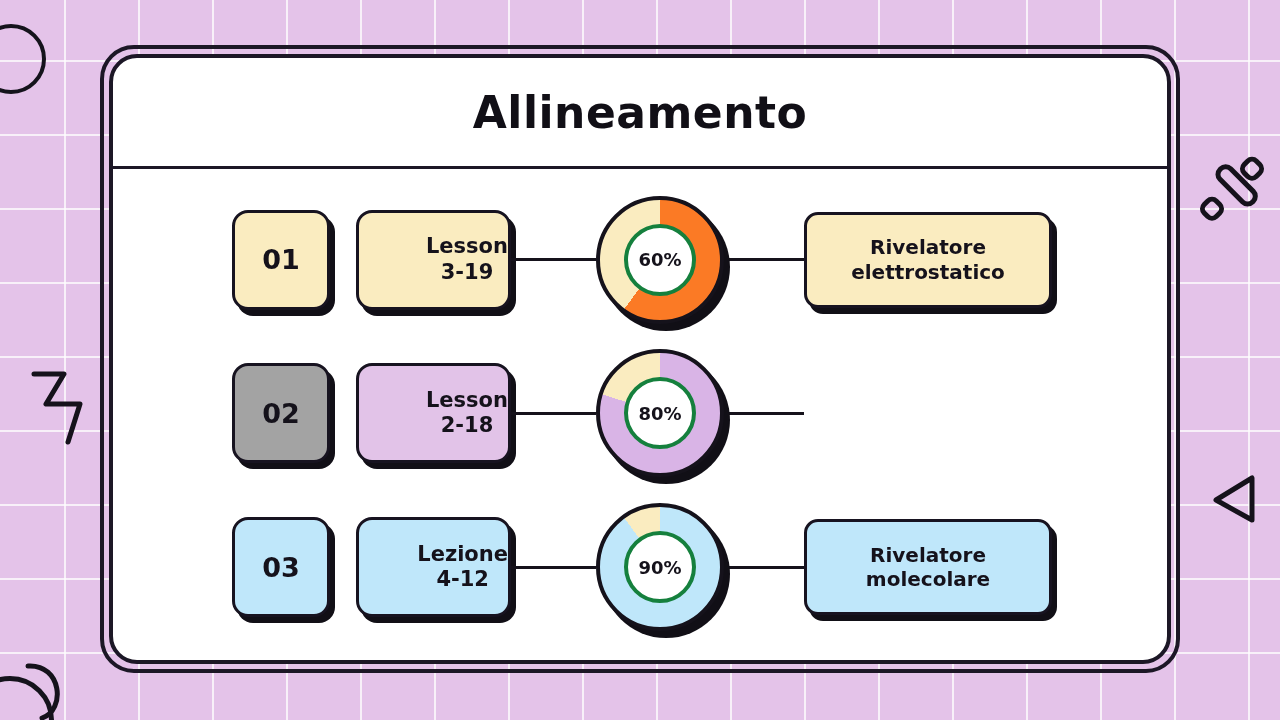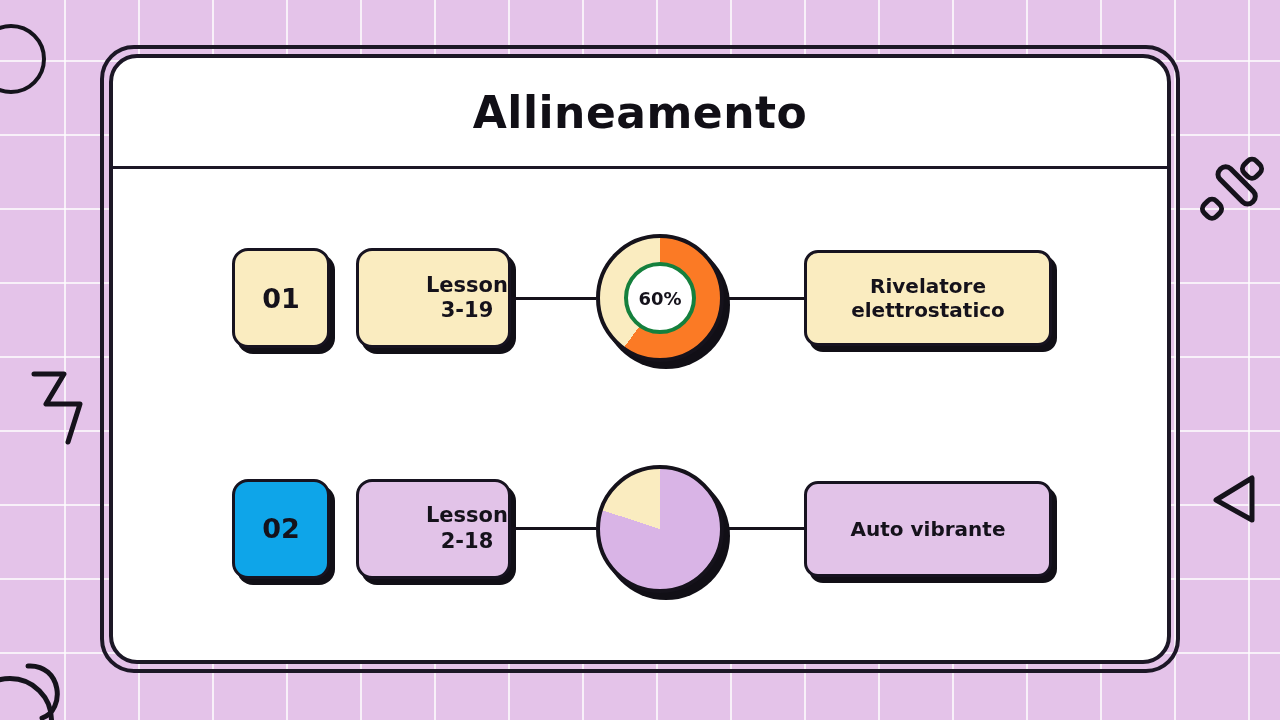--- a/index.html
+++ b/index.html
@@ -150,34 +150,54 @@
         <div class="conn conn-right"></div>
         <div class="desc-box" id="desc-box-0" style="background: rgb(250, 236, 192);">
           <span>
             <span>Rivelatore</span><br>
             <span>elettrostatico</span>
           </span>
         </div>
       </div>
 
       <div class="row">
-        <div class="num-box" id="num-box-1" style="background: #0ea5e9;">02</div>
+        <div class="num-box" id="num-box-1" style="background: #a3a3a3;">02</div>
         <div class="lesson-box" id="lesson-box-1" style="background: rgb(226, 195, 232);">
           <span>
             <span>Lesson</span><br>
             <span>2-18</span>
           </span>
         </div>
         <div class="conn conn-left"></div>
         <div class="donut-wrap">
           <div class="donut-shadow"></div>
           <div class="donut" id="donut-1" style="background: conic-gradient(rgb(217, 180, 230) 0deg, rgb(217, 180, 230) 288deg, rgb(250, 236, 192) 288deg, rgb(250, 236, 192) 360deg);"></div>
+          <div class="donut-hole">80%</div>
         </div>
         <div class="conn conn-right"></div>
-        <div class="desc-box" id="desc-box-1" style="background: rgb(226, 195, 232);">
-          <span>Auto vibrante</span>
-        </div>
       </div>
 
+      <div class="row">
+        <div class="num-box" id="num-box-2" style="background: rgb(191, 231, 250);">03</div>
+        <div class="lesson-box" id="lesson-box-2" style="background: rgb(191, 231, 250);">
+          <span>
+            <span>Lezione</span><br>
+            <span>4-12</span>
+          </span>
+        </div>
+        <div class="conn conn-left"></div>
+        <div class="donut-wrap">
+          <div class="donut-shadow"></div>
+          <div class="donut" id="donut-2" style="background: conic-gradient(rgb(191, 231, 250) 0deg, rgb(191, 231, 250) 324deg, rgb(250, 236, 192) 324deg, rgb(250, 236, 192) 360deg);"></div>
+          <div class="donut-hole">90%</div>
+        </div>
+        <div class="conn conn-right"></div>
+        <div class="desc-box" id="desc-box-2" style="background: rgb(191, 231, 250);">
+          <span>
+            <span>Rivelatore</span><br>
+            <span>molecolare</span>
+          </span>
+        </div>
+      </div>
 
     </div>
   </div>
 </div>
 
 </body></html>

